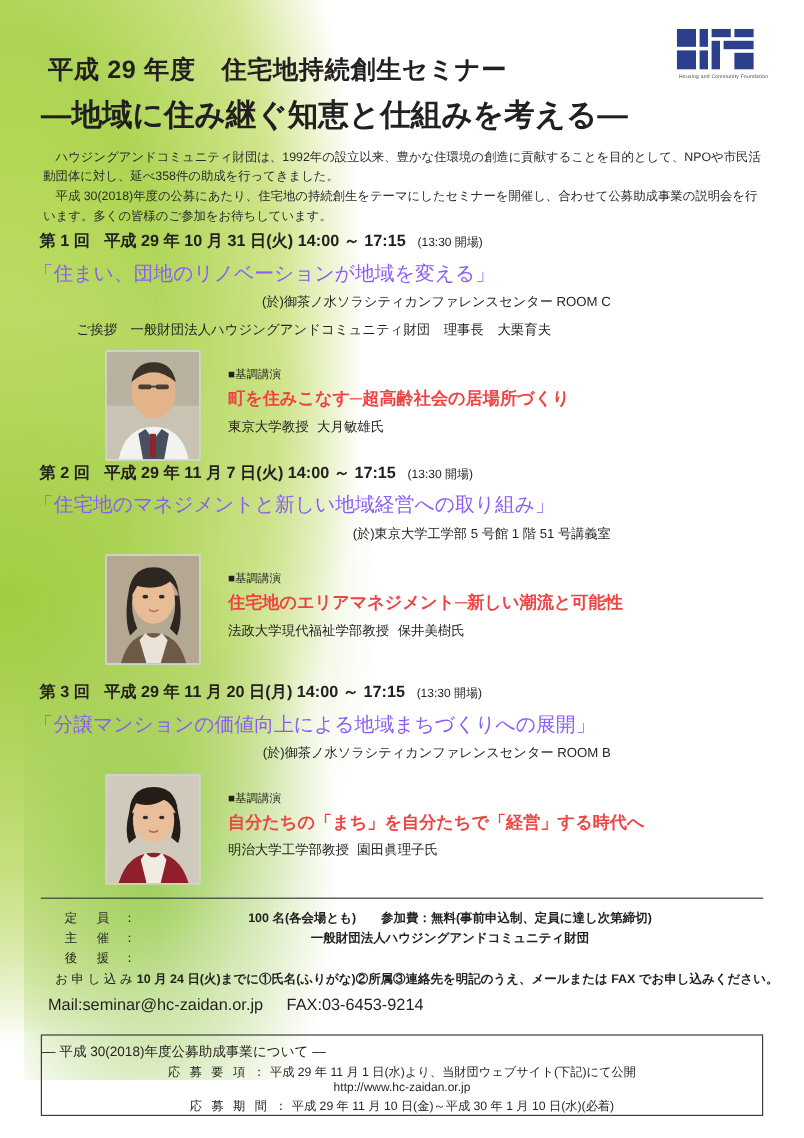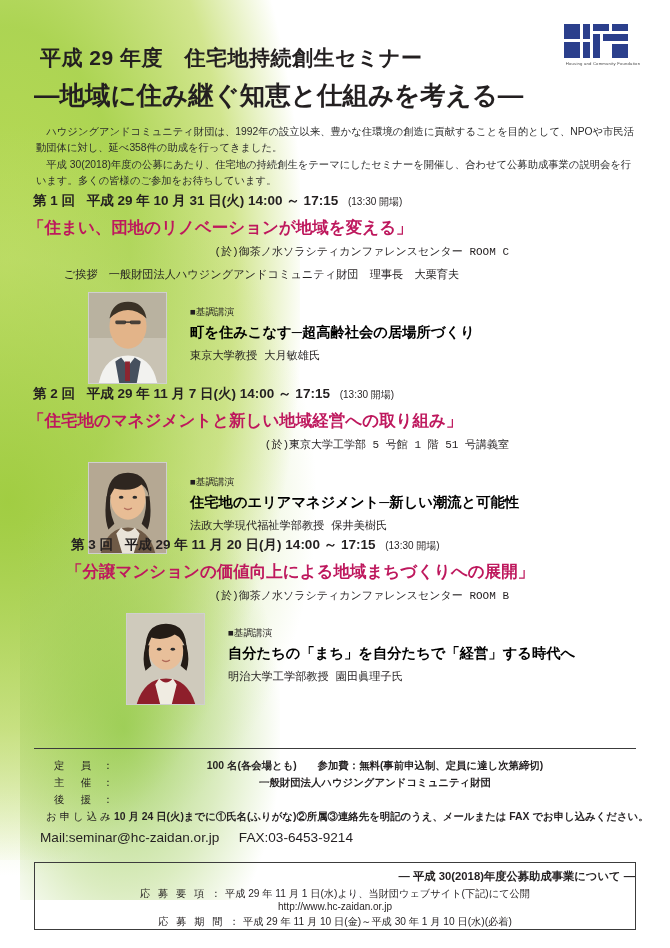--- a/index.html
+++ b/index.html
@@ -93,51 +93,50 @@
     font-size: 10.3px;
     line-height: 1.58;
     color: #2b2b2b;
   }
   .intro p { text-indent: 1em; }
 
   
   .session { position: absolute; left: 0; width: 537px; }
   .s1 { top: 192px; }
   .s2 { top: 385px; }
-  .s3 { top: 536px; padding-left: 38px; }
+  .s3 { top: 568px; }
 
   .sess-head {
     margin-left: 33px;
     font-size: 13.5px;
     font-weight: bold;
     color: #231f20;
     white-space: nowrap;
   }
   .sess-head .no { margin-right: 8px; }
   .sess-head .open {
     font-size: 10px;
     font-weight: normal;
     margin-left: 6px;
   }
   .sess-title {
     margin-left: 28px;
     margin-top: 7px;
     font-size: 16.5px;
-    font-weight: bold;
-    color: #be185d;
+    font-weight: normal;
+    color: #8b5cf6;
     white-space: nowrap;
   }
   .sess-place {
     margin-top: 5px;
     text-align: right;
     padding-right: 28px;
     font-size: 11px;
     color: #231f20;
     white-space: nowrap;
-    font-family: Liberation Mono, monospace;
   }
   .greeting {
     margin-top: 8px;
     text-align: center;
     font-size: 11.2px;
     color: #231f20;
     padding-right: 14px;
   }
 
   .speaker-row {
@@ -159,21 +158,21 @@
     padding-top: 14px;
   }
   .talk-kind {
     font-size: 9.6px;
     color: #231f20;
     margin-bottom: 4px;
   }
   .talk-title {
     font-size: 14.3px;
     font-weight: bold;
-    color: #000000;
+    color: #ef4444;
     letter-spacing: 0px;
     white-space: nowrap;
   }
   .talk-speaker {
     margin-top: 6px;
     font-size: 11.2px;
     color: #231f20;
     white-space: nowrap;
   }
   .talk-speaker .nm { margin-left: 4px; }
@@ -206,24 +205,24 @@
     color: #231f20;
   }
 
   .box {
     position: absolute;
     left: 34px; top: 862px;
     width: 602px; height: 68px;
     border: 1px solid #3c3c3c;
   }
   .box-title {
-    text-align: right;
+    text-align: left;
     margin-top: 6px;
     font-size: 11.3px;
-    font-weight: bold;
+    font-weight: normal;
     color: #231f20;
   }
   .box-line {
     display: flex;
     justify-content: center;
     font-size: 10.2px;
     color: #231f20;
     margin-top: 3px;
     white-space: nowrap;
   }

